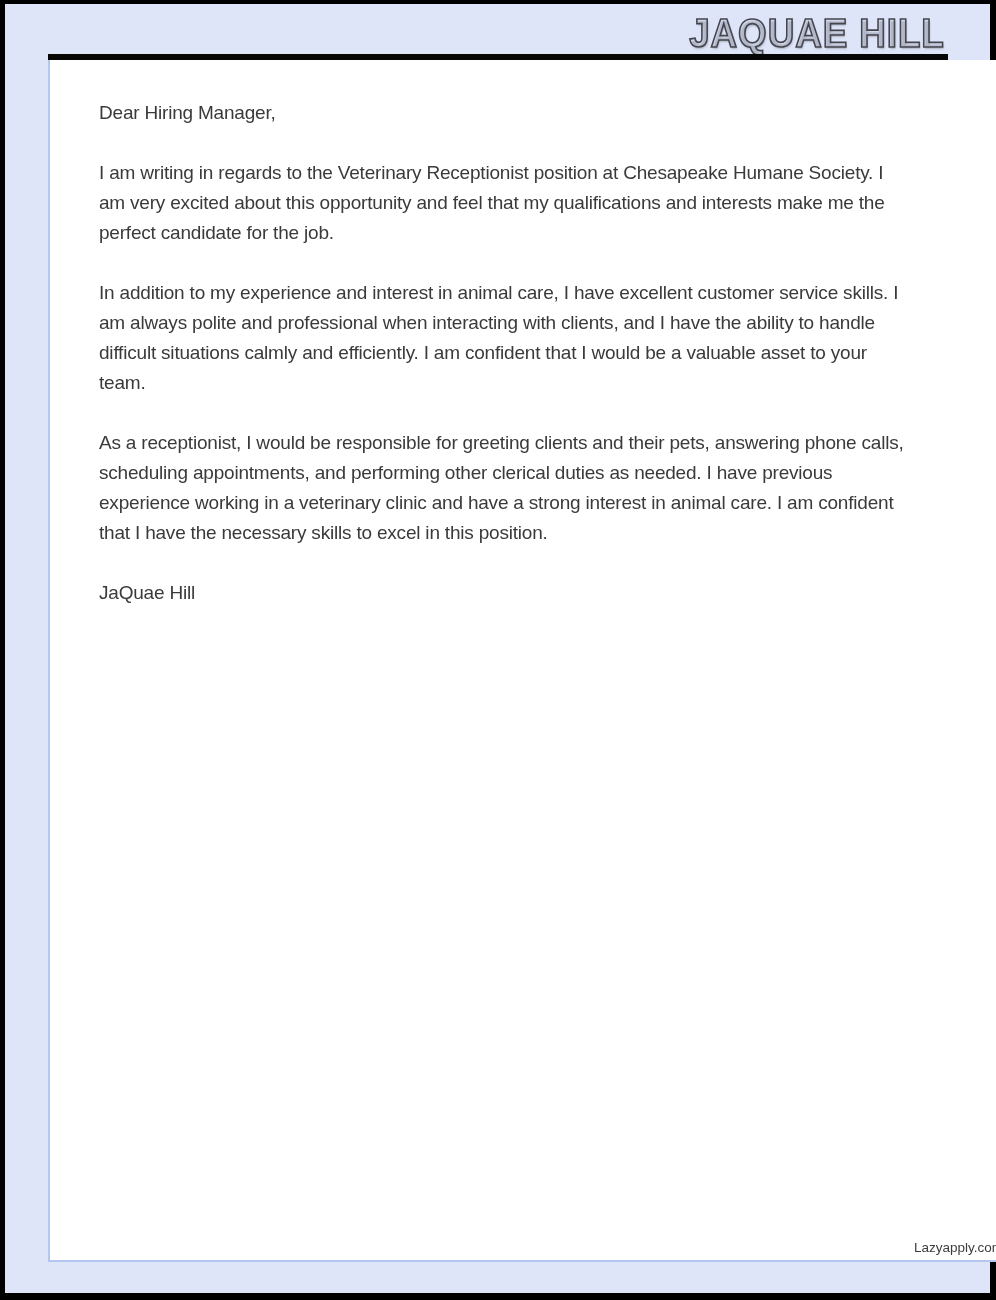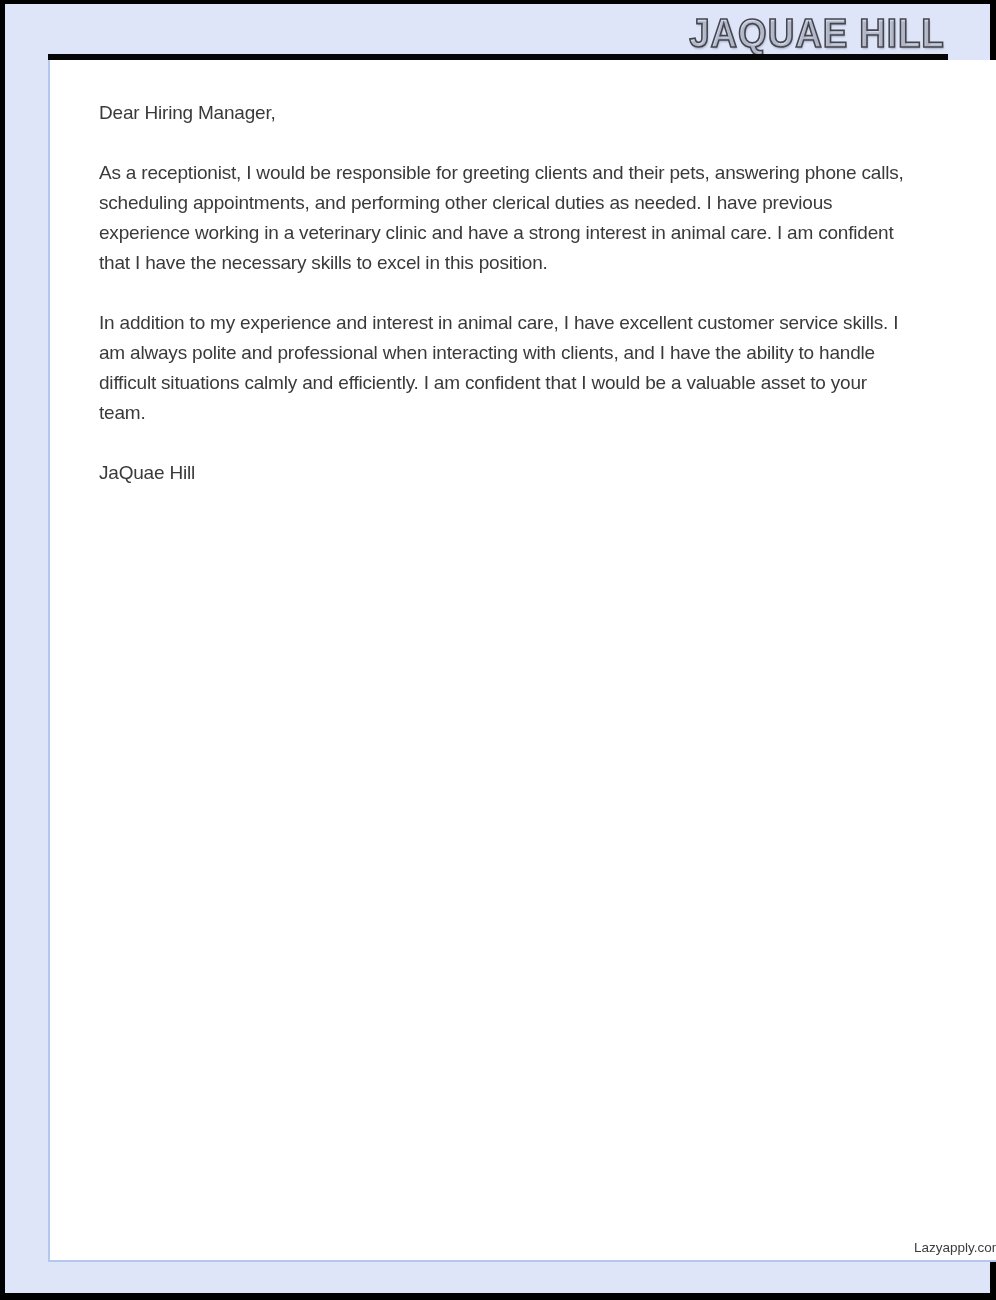--- a/index.html
+++ b/index.html
@@ -96,24 +96,25 @@
   <div class="matte"></div>
 
   <div class="letterhead">JAQUAE HILL</div>
 
   <div class="rule"></div>
 
   <div class="page">
     <div class="content">
       <p class="salutation">Dear Hiring Manager,</p>
 
+      <p>I am writing in regards to the Veterinary Receptionist position at Chesapeake Humane Society. I am very excited about this opportunity and feel that my qualifications and interests make me the perfect candidate for the job.</p>
+
+      <p>In addition to my experience and interest in animal care, I have excellent customer service skills. I am always polite and professional when interacting with clients, and I have the ability to handle difficult situations calmly and efficiently. I am confident that I would be a valuable asset to your team.</p>
 
       <p>As a receptionist, I would be responsible for greeting clients and their pets, answering phone calls, scheduling appointments, and performing other clerical duties as needed. I have previous experience working in a veterinary clinic and have a strong interest in animal care. I am confident that I have the necessary skills to excel in this position.</p>
-
-      <p>In addition to my experience and interest in animal care, I have excellent customer service skills. I am always polite and professional when interacting with clients, and I have the ability to handle difficult situations calmly and efficiently. I am confident that I would be a valuable asset to your team.</p>
 
 
 
       <p class="signature">JaQuae Hill</p>
 
     </div>
 
     <div class="footer-brand">Lazyapply.com</div>
   </div>
 </div>

